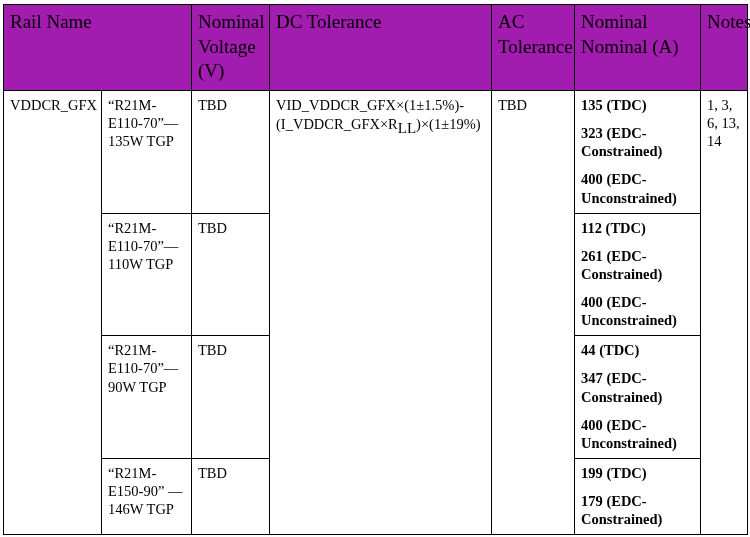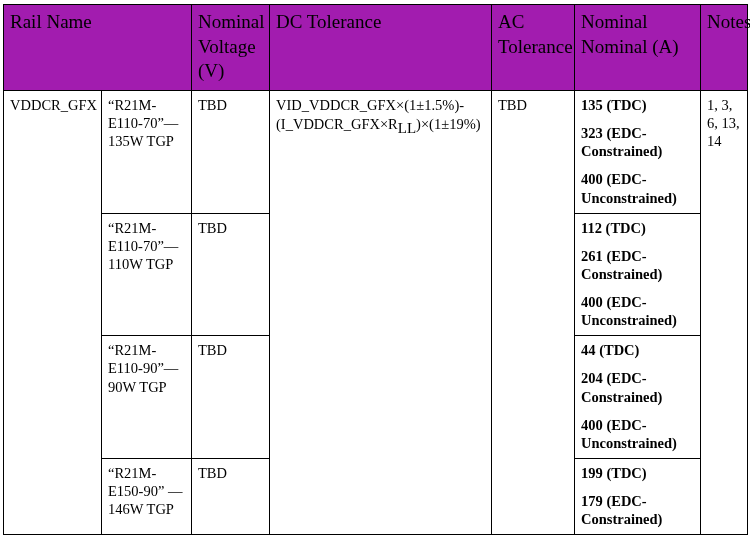--- a/index.html
+++ b/index.html
@@ -136,25 +136,25 @@
       <tr>
         <td class="nowrap-name">“R21M-E110-70”—110W TGP</td>
         <td>TBD</td>
         <td>
           <div class="cell-line">112 (TDC)</div>
           <div class="cell-line">261 (EDC-Constrained)</div>
           <div class="cell-line">400 (EDC-Unconstrained)</div>
         </td>
       </tr>
       <tr>
-        <td class="nowrap-name">“R21M-E110-90”—90W TGP</td>
+        <td class="nowrap-name">“R21M-E110-70”—90W TGP</td>
         <td>TBD</td>
         <td>
           <div class="cell-line">44 (TDC)</div>
-          <div class="cell-line">204 (EDC-Constrained)</div>
+          <div class="cell-line">347 (EDC-Constrained)</div>
           <div class="cell-line">400 (EDC-Unconstrained)</div>
         </td>
       </tr>
       <tr>
         <td class="nowrap-name">“R21M-E150-90” —146W TGP</td>
         <td>TBD</td>
         <td>
           <div class="cell-line">199 (TDC)</div>
           <div class="cell-line">179 (EDC-Constrained)</div>
 

